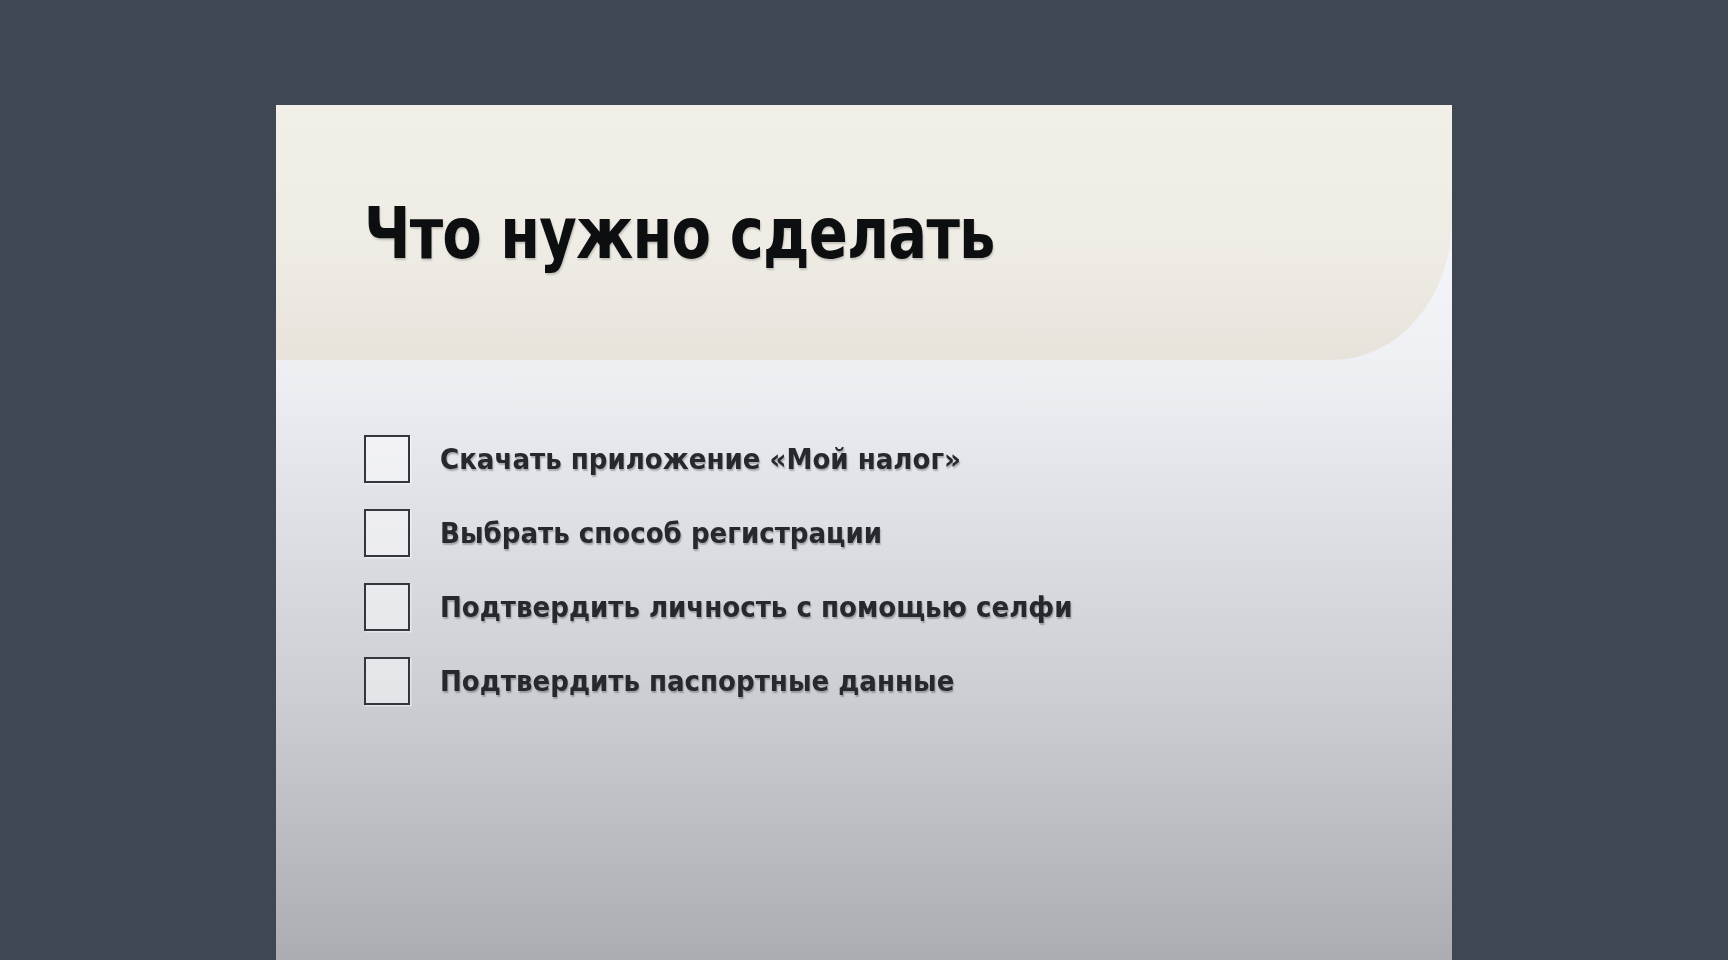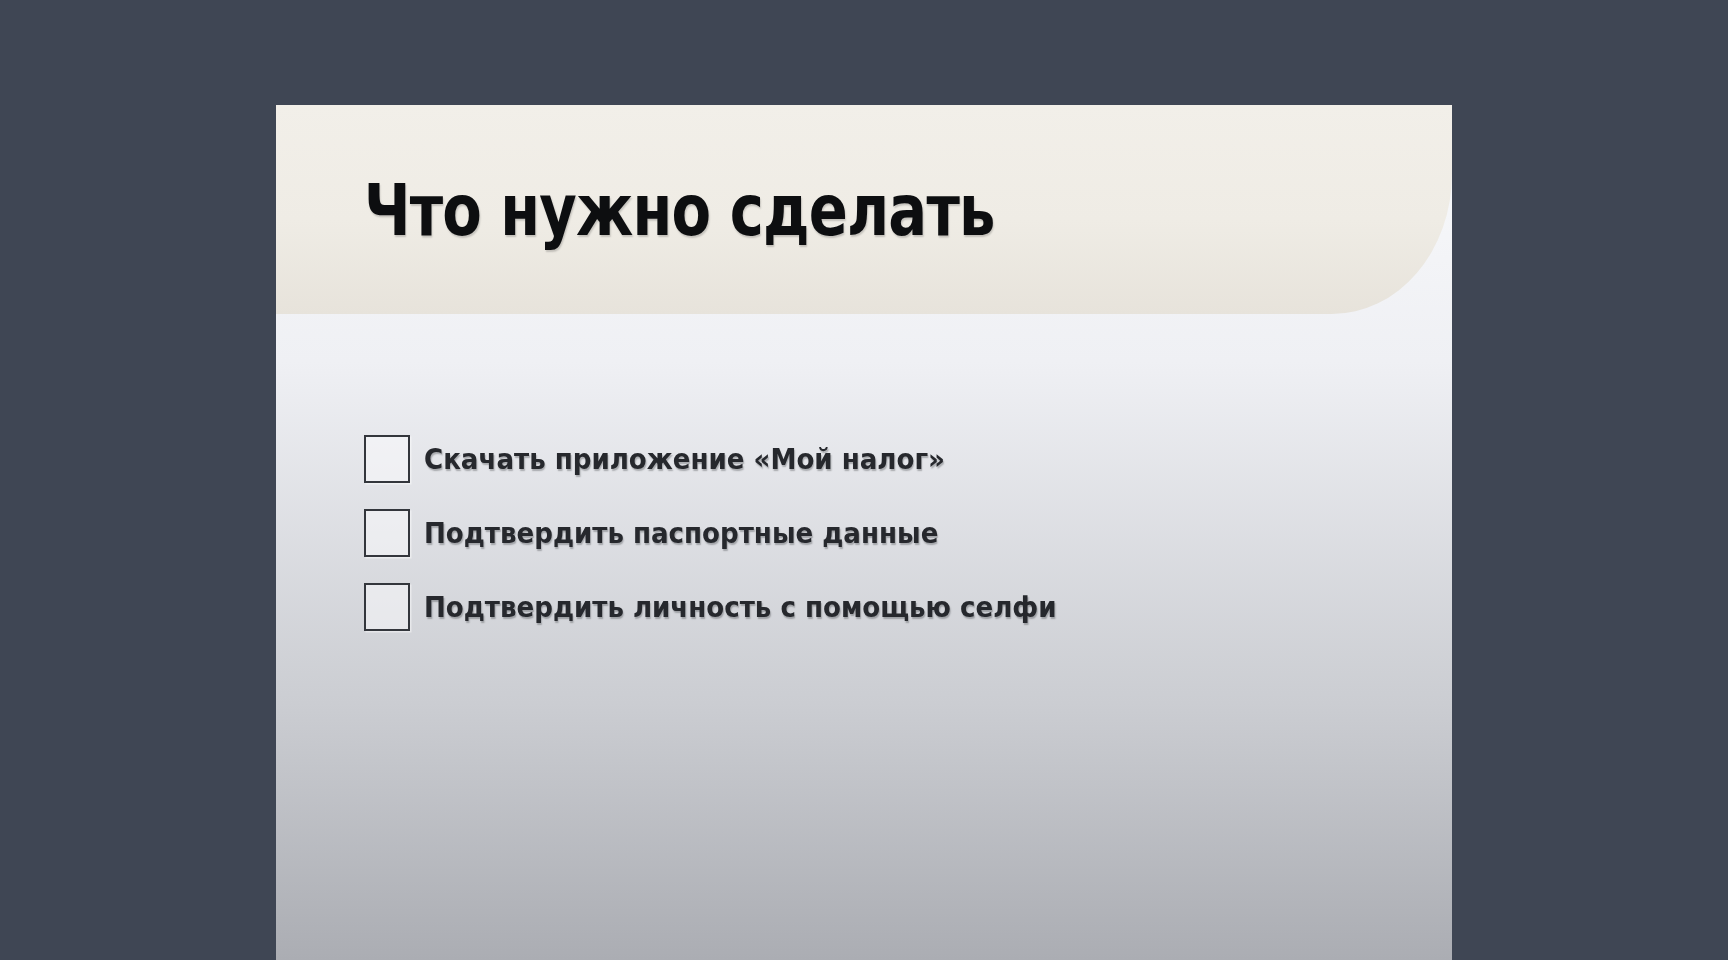--- a/index.html
+++ b/index.html
@@ -20,21 +20,21 @@
     top: 105px;
     width: 1176px;
     height: 855px;
     background: linear-gradient(180deg, #FAFBFD 0%, #F3F4F7 18%, #EFF0F4 30%, #CBCDD2 70%, #ABADB3 100%);
   }
   .slide-header {
     position: absolute;
     top: 0;
     left: 0;
     width: 100%;
-    height: 209px;
+    height: 255px;
     background: linear-gradient(180deg, #F2EFE9 0%, #EFECE5 55%, #E7E3DB 100%);
     border-bottom-right-radius: 120px 140px;
     display: flex;
     align-items: center;
   }
   .slide-title {
     margin-left: 88px;
     font-size: 72px;
     font-weight: bold;
     color: #0D0E10;
@@ -48,21 +48,21 @@
     position: absolute;
     left: 88px;
     top: 330px;
     display: flex;
     flex-direction: column;
     gap: 27px;
   }
   .check-row {
     display: flex;
     align-items: center;
-    gap: 14px;
+    gap: 30px;
     height: 47px;
   }
   .checkbox {
     width: 46px;
     height: 48px;
     box-sizing: border-box;
     border: 2.5px solid #33363C;
     background: rgba(252, 252, 254, 0.5);
     box-shadow: 1.5px 1.5px 0 rgba(255,255,255,0.45);
     flex: none;
@@ -86,26 +86,30 @@
     <div class="slide-title">Что нужно сделать</div>
   </div>
 
   <div class="checklist">
 
     <div class="check-row">
       <div class="checkbox"></div>
       <div class="check-label">Скачать приложение «Мой налог»</div>
     </div>
 
+    <div class="check-row">
+      <div class="checkbox"></div>
+      <div class="check-label">Выбрать способ регистрации</div>
+    </div>
 
+
+    <div class="check-row">
+      <div class="checkbox"></div>
+      <div class="check-label">Подтвердить личность с помощью селфи</div>
+    </div>
 
     <div class="check-row">
       <div class="checkbox"></div>
       <div class="check-label">Подтвердить паспортные данные</div>
     </div>
 
-    <div class="check-row">
-      <div class="checkbox"></div>
-      <div class="check-label">Подтвердить личность с помощью селфи</div>
-    </div>
-
   </div>
 </div>
 
 </body></html>

